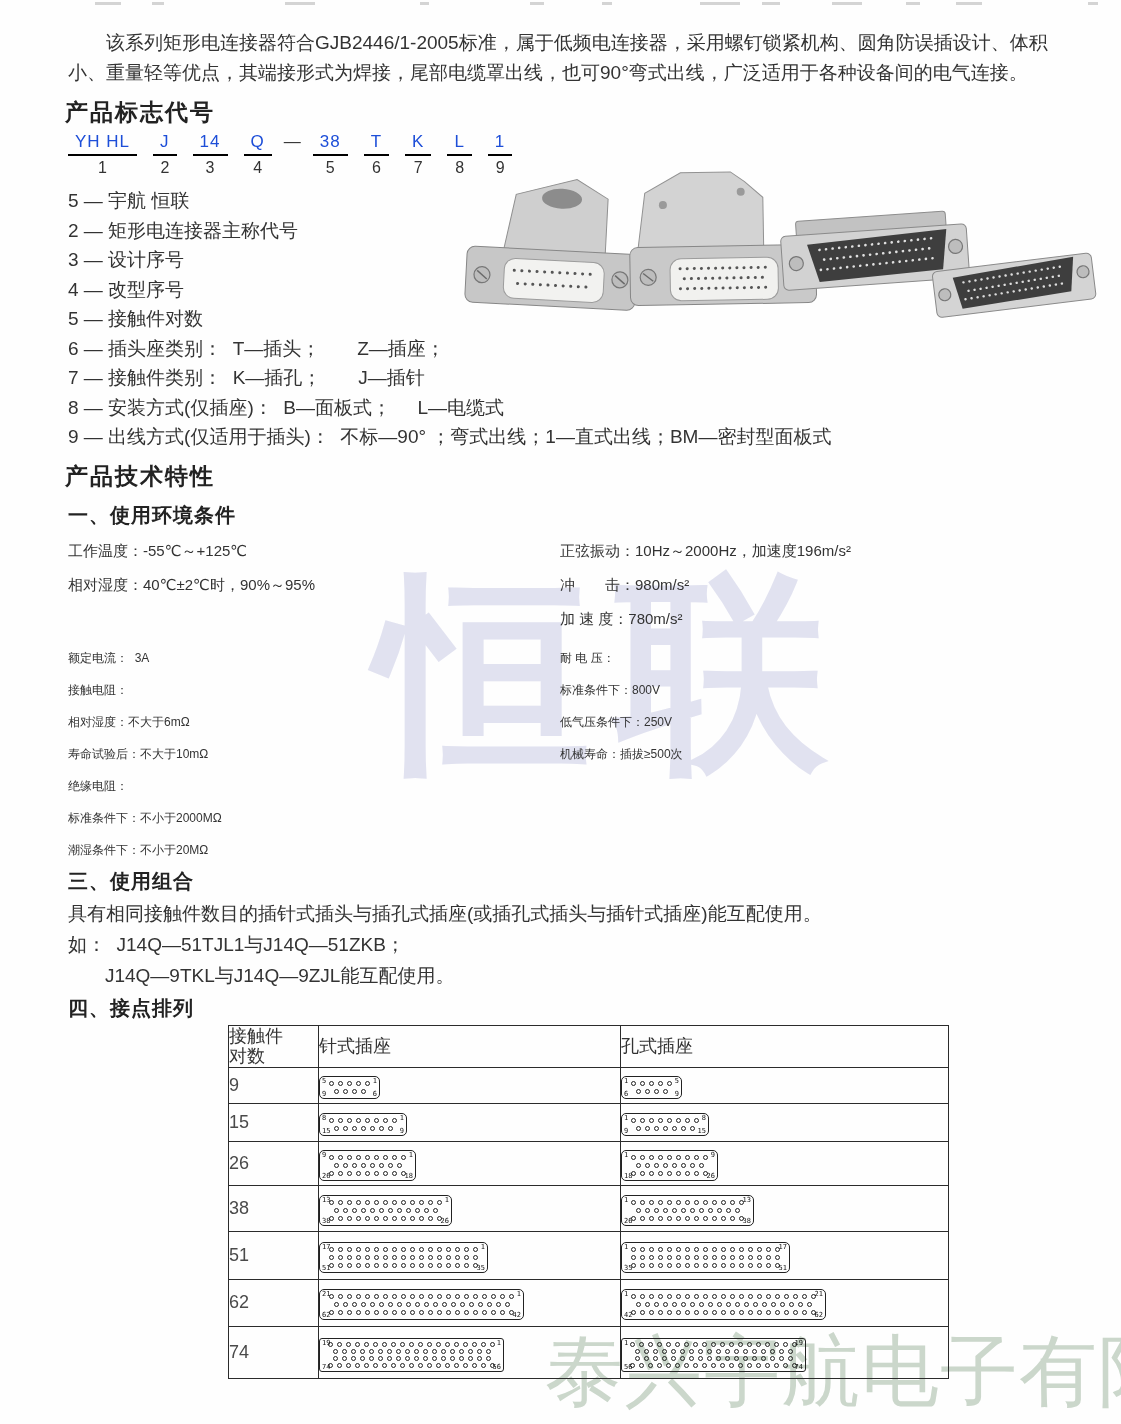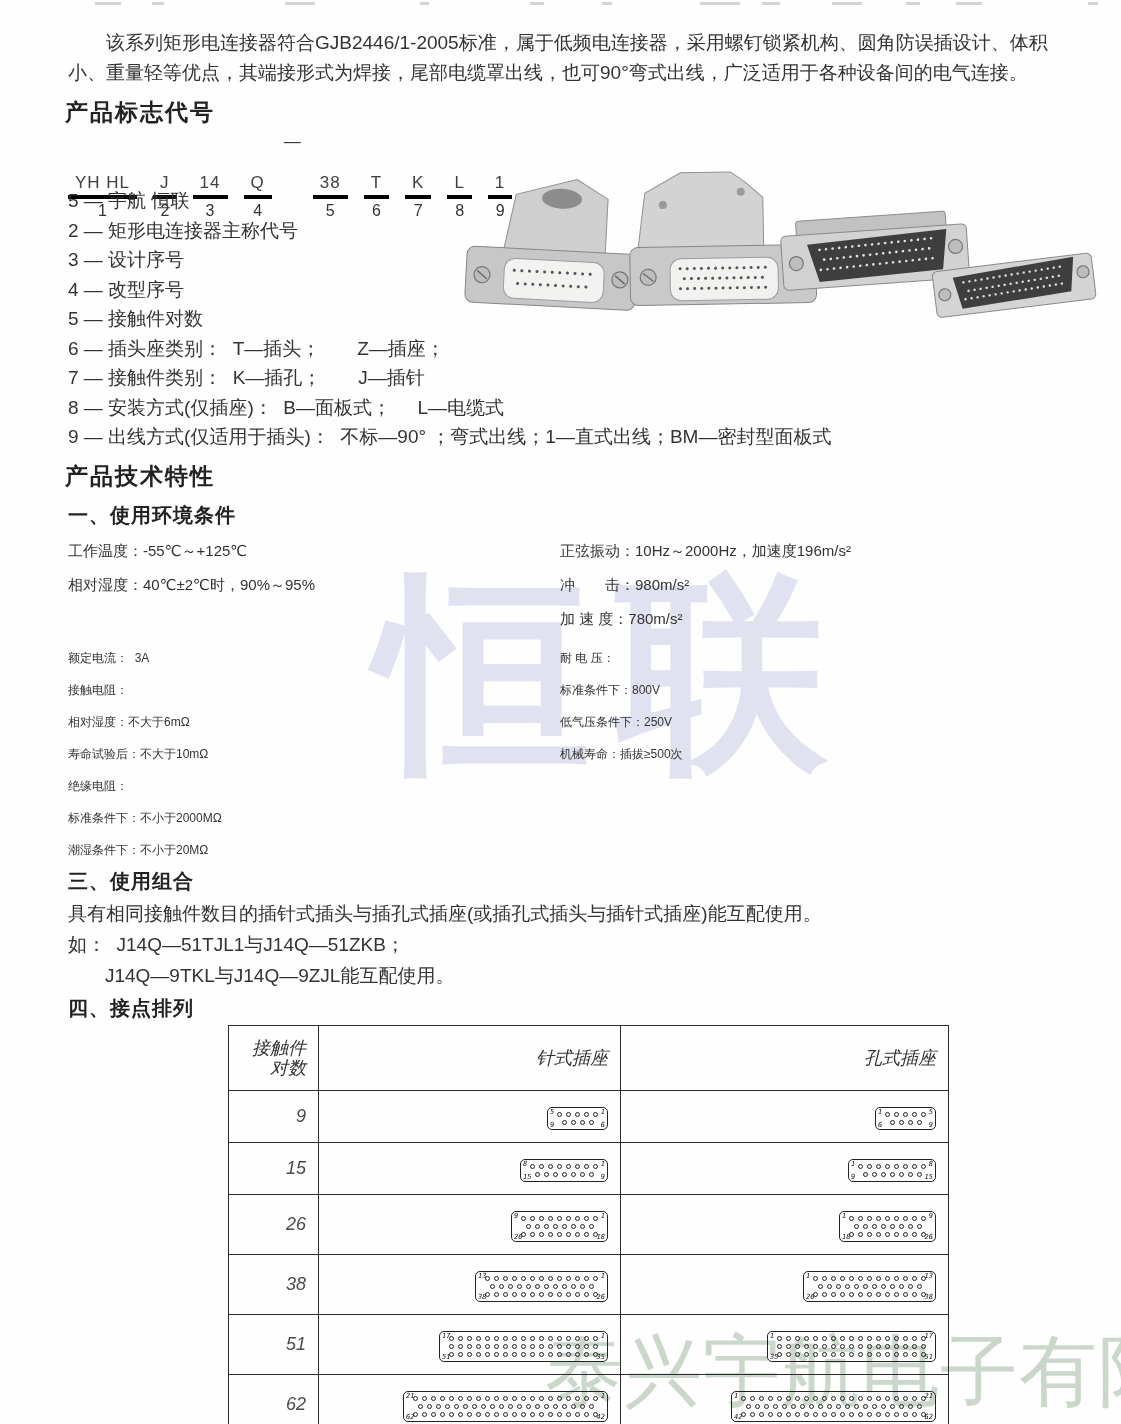--- a/index.html
+++ b/index.html
@@ -38,21 +38,21 @@
   }
   h3.sub{
     margin:12px 0 0 0;font-size:20px;line-height:26px;
     font-weight:600;letter-spacing:1px;color:#222;
   }
   
   .code-row{margin:6px 0 0 0;display:flex;align-items:flex-start;gap:16px;height:52px;}
   .code-part{display:inline-flex;flex-direction:column;align-items:center;}
   .code-part .t{
     font-size:17px;line-height:20px;letter-spacing:1px;
-    border-bottom:4px solid #000000;padding:0 7px 2px;white-space:pre;color:#404040;margin-top:41px;
+    border-bottom:2px solid #000000;padding:0 7px 2px;white-space:pre;color:#1d4ed8;
   }
   .code-part .n{font-size:16px;line-height:18px;padding-top:3px;color:#333;}
   .code-sep{font-size:17px;line-height:20px;margin:0 -4px;color:#333;}
   
   .legend{margin:2px 0 0 0;padding:0;list-style:none;}
   .legend li{font-size:19px;line-height:29.5px;white-space:pre;color:#333;}
   
   .photo{position:absolute;left:446px;top:166px;width:672px;height:178px;z-index:1;}
   
   .twocol{display:grid;grid-template-columns:492px auto;margin-top:6px;}
@@ -60,21 +60,21 @@
   .env .line{font-size:15px;line-height:34px;}
   .elec .line{font-size:12px;line-height:32px;}
   
   .combo-lines{margin-top:4px;}
   .combo-lines .line{font-size:19px;line-height:31px;white-space:pre;color:#333;}
   
   table.pinout{
     border-collapse:collapse;margin:4px 0 0 160px;table-layout:fixed;
   }
   table.pinout th,table.pinout td{
-    border:1.5px solid #2b2b2b;text-align:right;vertical-align:middle;padding:12px;font-style:italic;
+    border:1.5px solid #2b2b2b;text-align:left;vertical-align:middle;padding:0;
   }
   table.pinout th{font-size:18px;font-weight:400;color:#333;white-space:pre-line;line-height:20px;}
   td.pairs{font-size:18px;color:#4a4a4a;}
   
   .conn{
     display:inline-flex;flex-direction:column;gap:3px;justify-content:center;
     padding:4px 9px;border:1.4px solid #222;border-radius:5px;position:relative;
   }
   .conn.four{gap:2px;padding:3px 8px;border-radius:3px;}
   .dr{display:flex;gap:4px;justify-content:center;}

